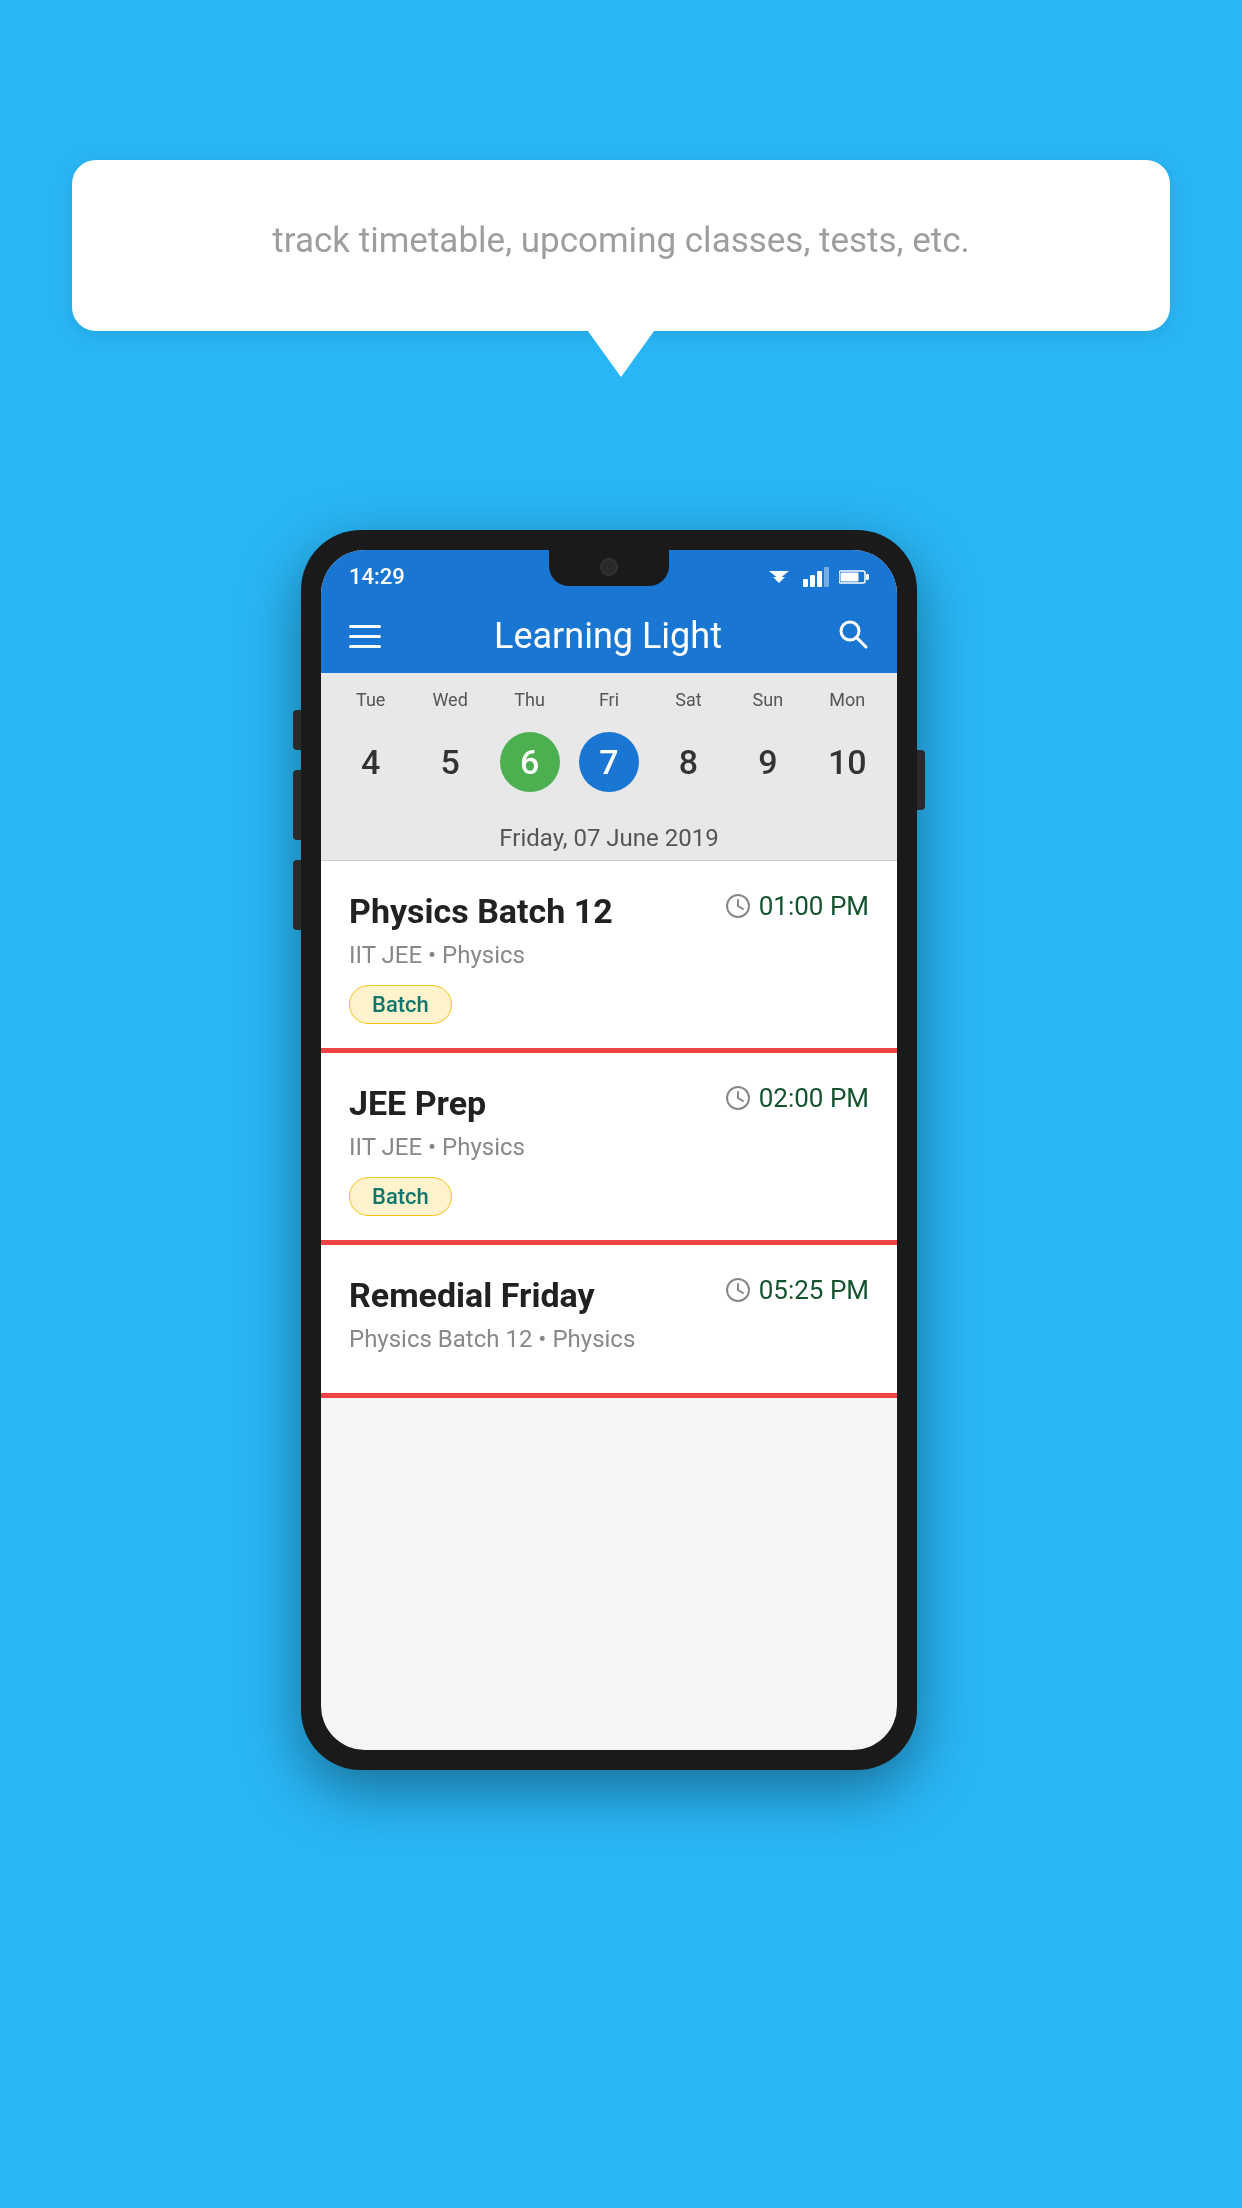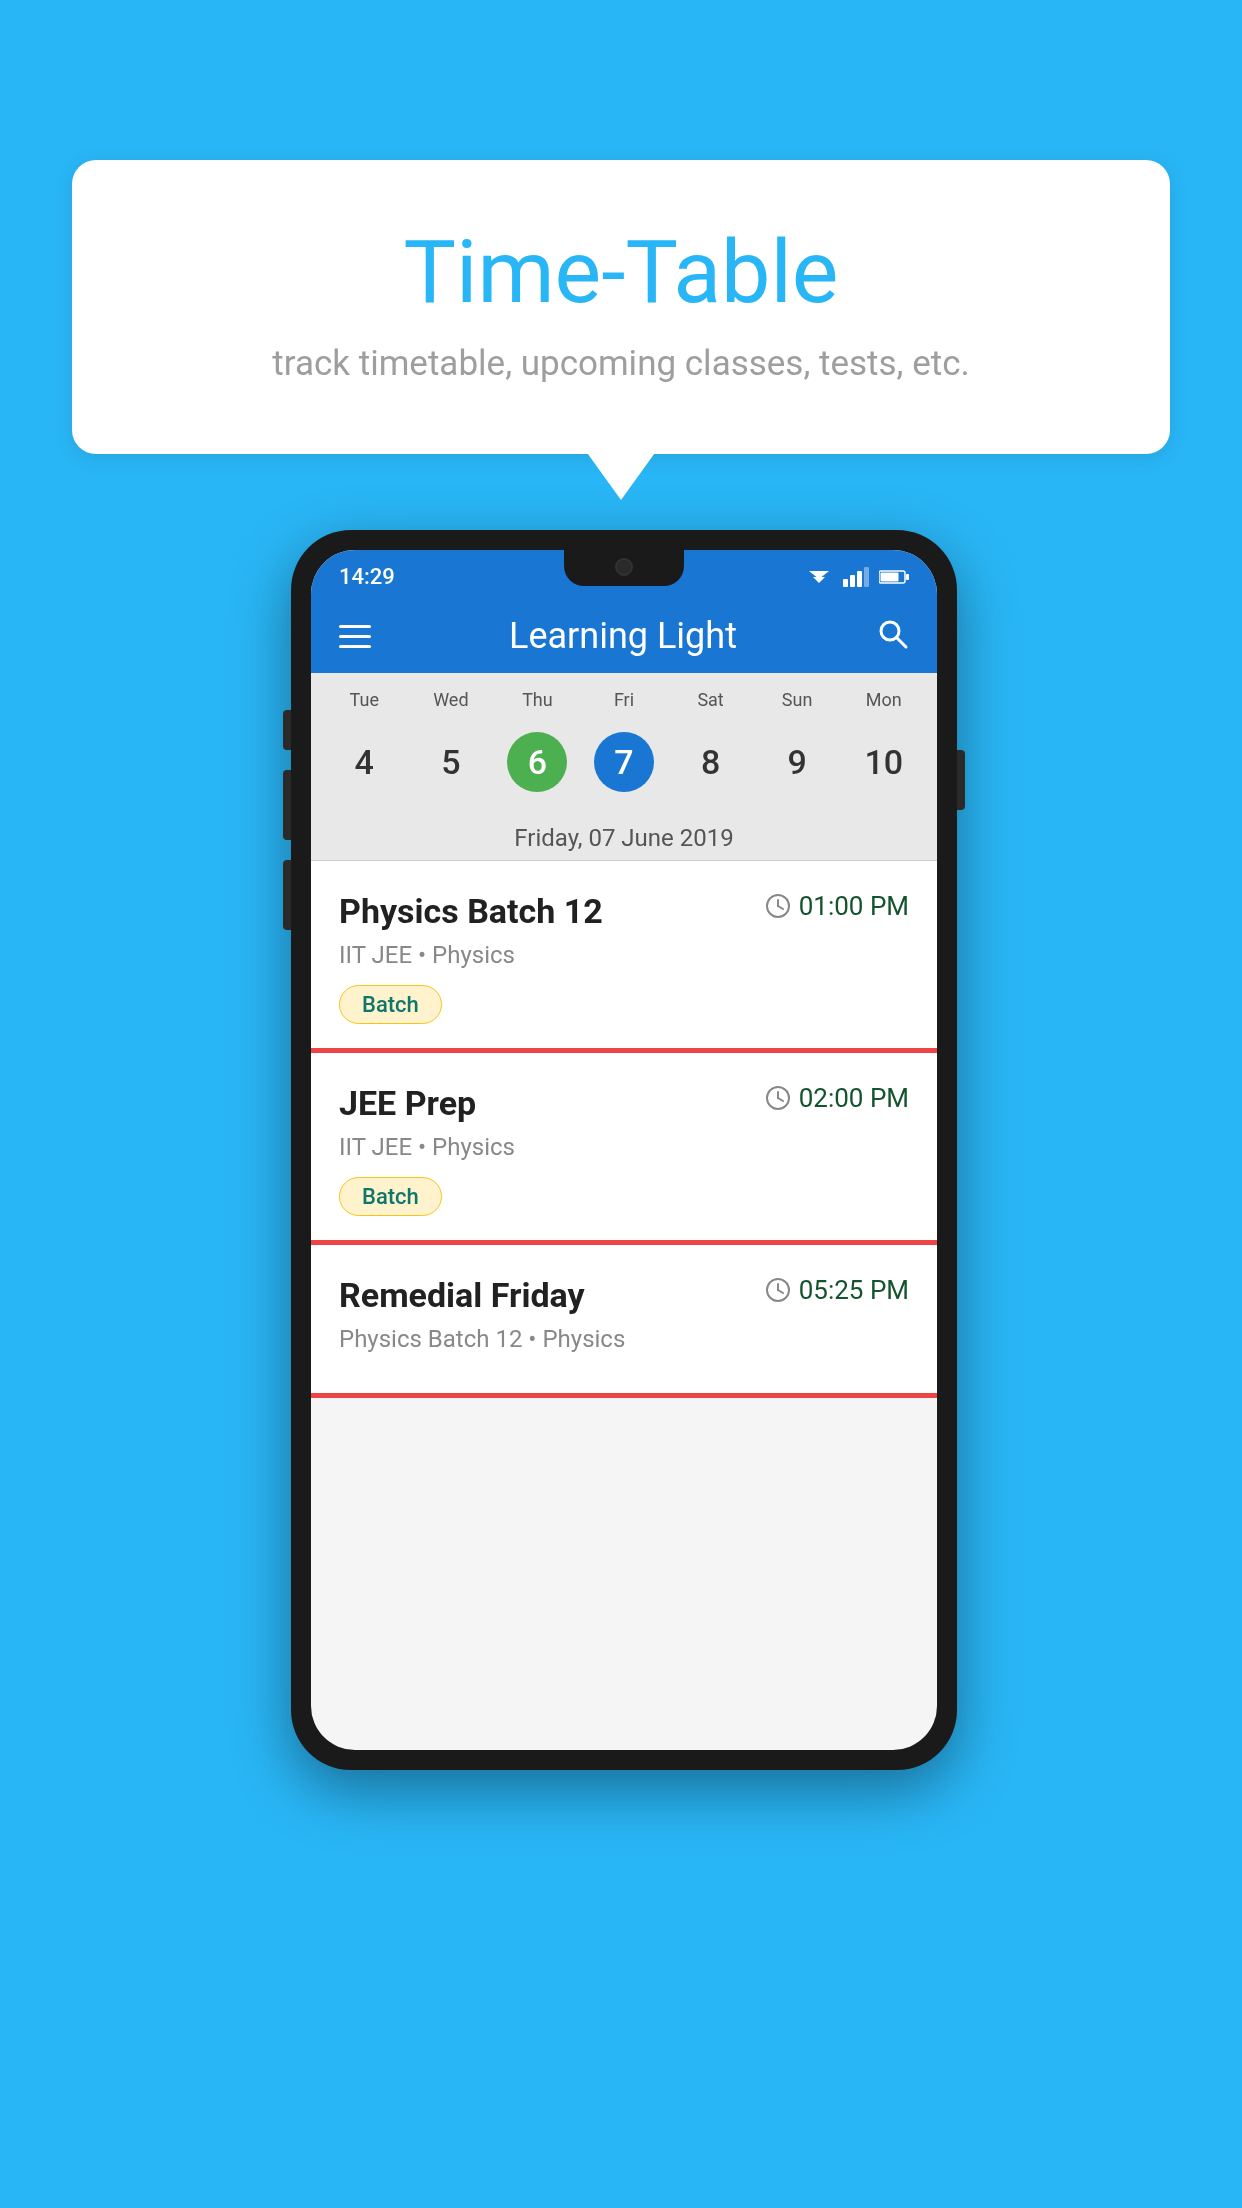--- a/index.html
+++ b/index.html
@@ -57,25 +57,26 @@
     .phone-wrapper {
       position: absolute;
       top: 530px;
       left: 50%;
       transform: translateX(-50%);
       width: 660px;
     }
 
     .phone-frame {
       position: relative;
-      width: 666px;
+      width: 616px;
       background: #1a1a1a;
       border-radius: 60px;
       padding: 20px;
       box-shadow: 0 20px 60px rgba(0,0,0,0.4);
+      margin-left: 10px;
     }
 
     
     .phone-notch {
       position: absolute;
       top: 20px;
       left: 50%;
       transform: translateX(-50%);
       width: 120px;
       height: 36px;
@@ -310,21 +311,20 @@
       width: 8px;
       height: 70px;
       background: #2a2a2a;
       border-radius: 4px 0 0 4px;
     }
   </style>
 </head>
 <body>
 
 <div class="speech-bubble">
-  <div class="bubble-title">Time-Table</div>
   <div class="bubble-subtitle">track timetable, upcoming classes, tests, etc.</div>
 </div>
 
 <div class="phone-wrapper">
   <div class="phone-frame">
 
     <div class="phone-notch">
       <div class="phone-camera"></div>
     </div>
 

